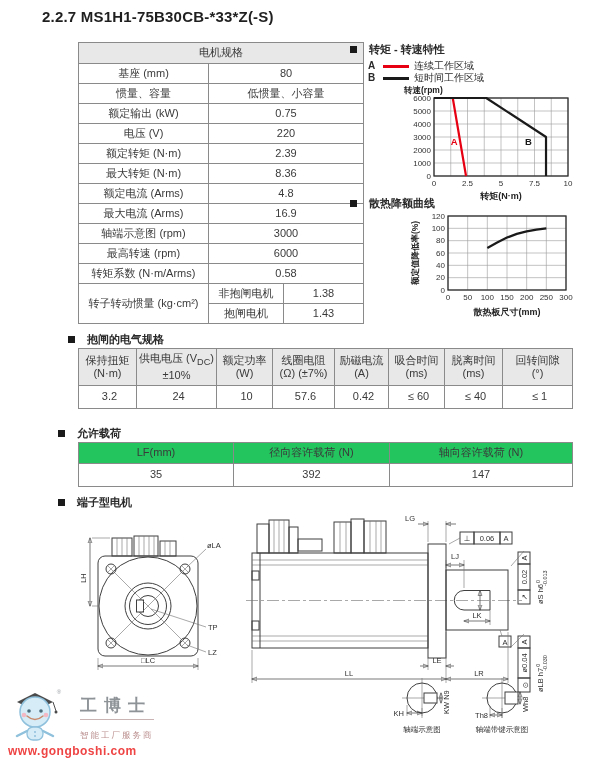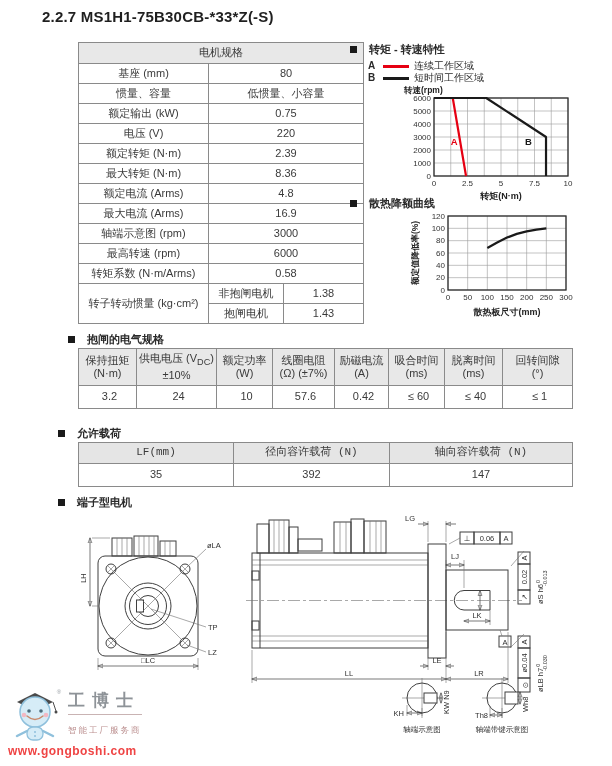--- a/index.html
+++ b/index.html
@@ -11,33 +11,33 @@
   .page-title{left:42px;top:8px;font-size:15px;font-weight:bold;color:#1f1f1f;letter-spacing:.2px;}
   .sec{display:flex;align-items:center;gap:12px;font-size:11px;font-weight:600;color:#2a2a2a;}
   .bullet{width:7px;height:7px;background:#1a1a1a;display:inline-block;flex:0 0 auto;}
   table{border-collapse:collapse;table-layout:fixed;font-size:11px;color:#3a3a3a;border:1.5px solid #4a4a4a;}
   td,th{border:1px solid #8a8a8a;text-align:center;vertical-align:middle;padding:0 2px;font-weight:normal;line-height:1.2;}
   .spec td,.spec th{height:19px;}
   .spec th{background:#e8e8e8;height:20px;margin-left:23px;}
   .hdrrow th{background:#e8e8e8;}
   .brake th{background:#e8e8e8;font-size:11px;padding:2px 1px;height:32px;}
   .brake td{height:22px;padding-left:6px;}
-  .load th{background:#e5e5e5;height:20px;font-family:Liberation Mono, monospace;}
+  .load th{background:#22c55e;height:20px;}
   .load td{height:22px;}
   .legend{font-size:10px;color:#2a2a2a;line-height:12px;}
   .legend-row{display:flex;align-items:center;gap:5px;height:12px;}
   .lg-key{width:10px;font-weight:600;}
   .lg-line{width:26px;height:3px;background:#000;display:inline-block;}
   #drawing line,#drawing rect,#drawing circle,#drawing path,#drawing polyline{stroke:#3f3f3f;fill:none;stroke-width:1;}
   #drawing .thin{stroke:#6e6e6e;stroke-width:.6;}
   #drawing .dim{stroke:#3f3f3f;stroke-width:.7;}
   #drawing text{fill:#2f2f2f;stroke:none;font-size:7.5px;font-family:"Liberation Sans","DejaVu Sans",sans-serif;}
   #drawing .wfill{fill:#fff;}
   .logo{width:150px;color:#8e9398;}
-  .logo-row{display:flex;align-items:center;gap:4px;}
+  .logo-row{display:flex;align-items:flex-end;gap:16px;}
   .brand{font-size:17px;font-weight:600;letter-spacing:7px;color:#8e9398;white-space:nowrap;}
   .tagline{font-size:8.5px;letter-spacing:2px;color:#bb8f8f;border-top:1px solid #c9b3b3;padding-top:10px;margin-top:2px;white-space:nowrap;}
   .url{font-size:12px;font-weight:bold;color:#ef4444;letter-spacing:.5px;margin-top:2px;}
   svg text{font-family:"Liberation Sans","DejaVu Sans",sans-serif;}
 </style>
 </head>
 <body>
 
 <div class="abs page-title">2.2.7 MS1H1-75B30CB-*33*Z(-S)</div>
 

